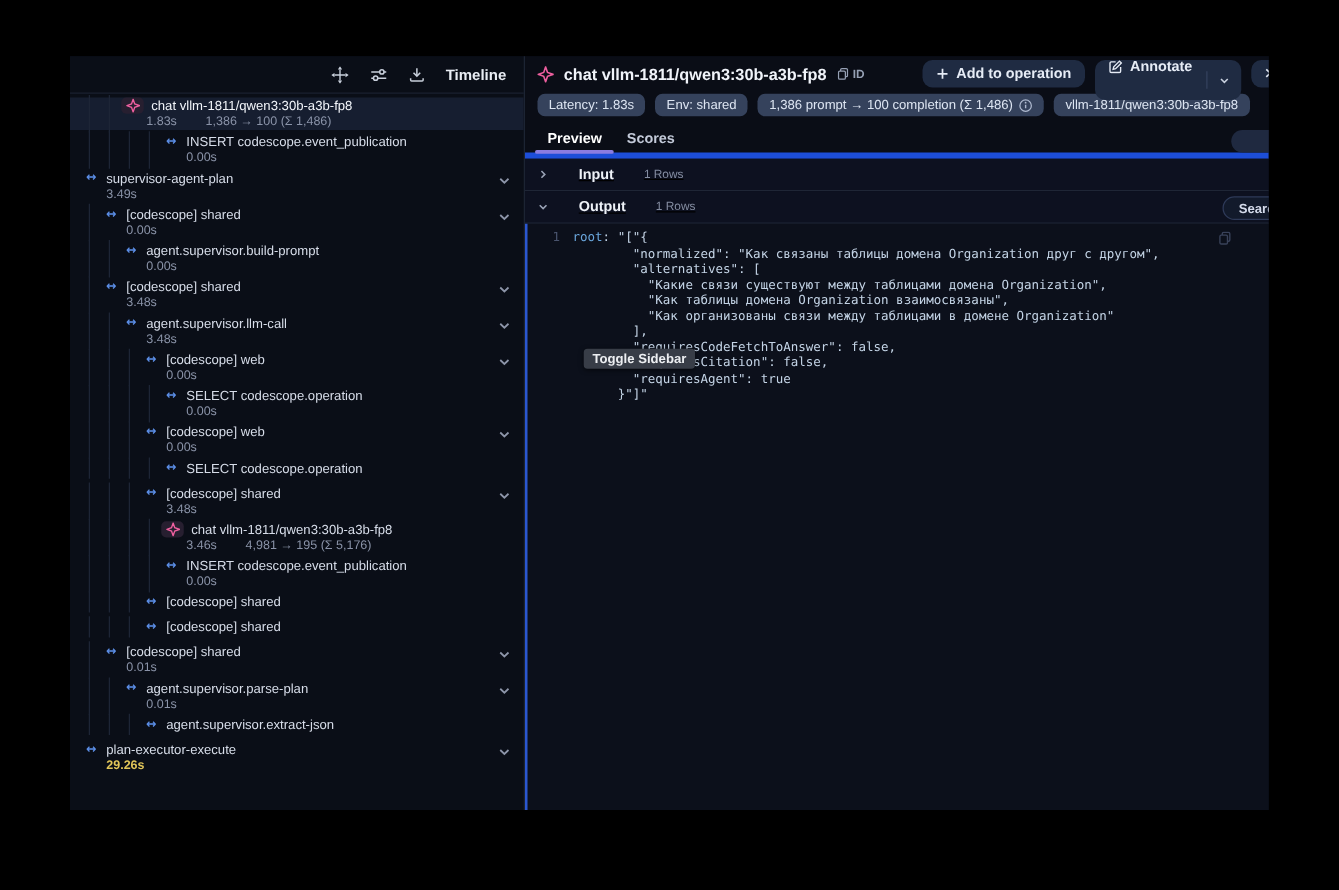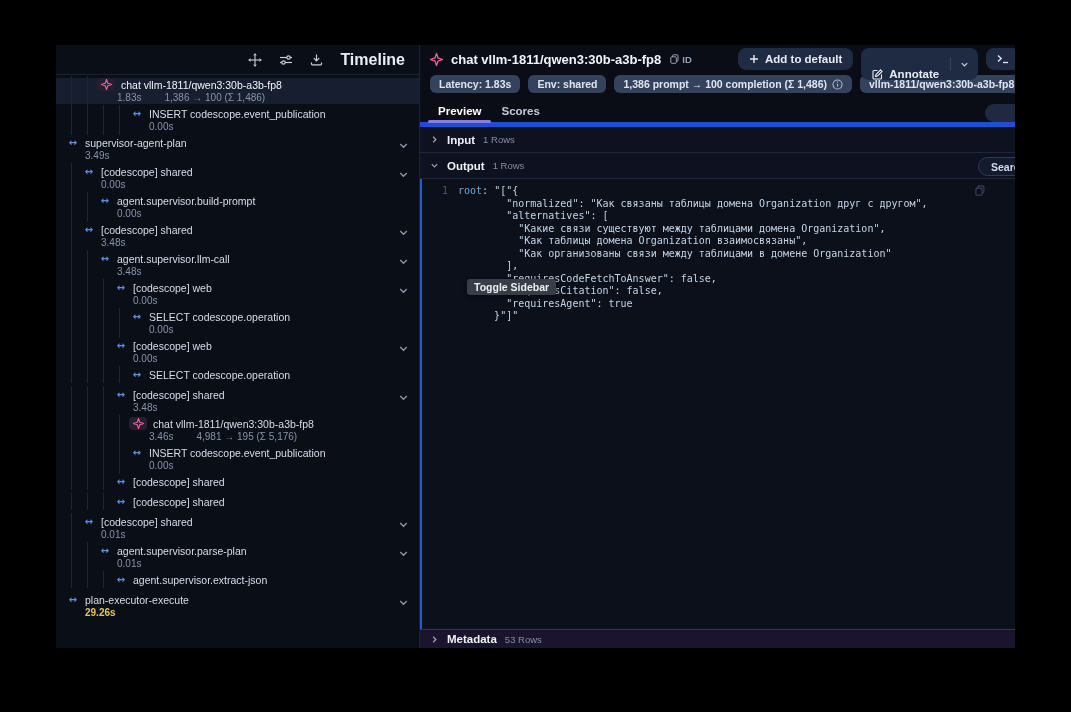--- a/index.html
+++ b/index.html
@@ -8,21 +8,21 @@
   .app { position:absolute; left:56px; top:45px; width:959px; height:603px;
     display:flex; background:#0a0e17; }
 
   
   .left-panel { width:364px; flex:none; display:flex; flex-direction:column;
     background:#0a0e17; border-right:1px solid #1c2433; }
   .left-toolbar { height:30px; flex:none; display:flex; align-items:center;
     justify-content:flex-end; gap:17px; padding-right:14px;
     border-bottom:1px solid #1a2130; }
   .tb-icon { color:#c9d0dc; display:flex; align-items:center; cursor:pointer; }
-  .tb-label { font-size:16px; font-weight:700; color:#e9edf4; cursor:pointer; }
+  .tb-label { font-size:12px; font-weight:700; color:#e9edf4; cursor:pointer; }
 
   .tree { flex:1; overflow:hidden; position:relative; padding-top:3px; }
   .node { position:relative; margin-bottom:3px; }
   .node.single { margin-bottom:7px; }
   .node.selected { background:#161e30; }
   .tline { position:relative; height:13px; display:flex; align-items:center; }
   .guide { position:absolute; top:-2px; bottom:-2px; width:1px; background:#1d2536; }
   .nicon { width:16px; flex:none; display:flex; justify-content:center; align-items:center;
     font-family:"DejaVu Sans", sans-serif; font-size:10px; font-weight:700; color:#5c8fe8; }
   .sparkle-badge { width:18px; height:13px; border-radius:4px; background:#271f30;
@@ -40,43 +40,43 @@
   .r-header { height:28px; flex:none; display:flex; align-items:center;
     padding-left:10px; position:relative; }
   .r-title { font-size:13px; font-weight:700; color:#f1f4fa; margin-left:8px; white-space:nowrap;}
   .id-chip { margin-left:9px; color:#96a0b4; font-size:9.5px; font-weight:700;
     display:flex; align-items:center; gap:3px; cursor:pointer; }
   .actions { position:absolute; left:318px; top:3px; display:flex; gap:8px; }
   .btn { background:#1f2b42; border-radius:8px; height:22px; display:flex; align-items:center;
     gap:6px; padding:0 11px; font-size:11.5px; font-weight:600; color:#e6ecf6;
     white-space:nowrap; cursor:pointer; flex:none; }
   .btn-group { display:flex; background:#1f2b42; border-radius:8px; align-items:center; flex:none;}
-  .btn-group .gbtn { height:32px; display:flex; align-items:flex-end; gap:6px; padding:0 11px;
+  .btn-group .gbtn { height:32px; display:flex; align-items:flex-start; gap:6px; padding:0 11px;
     font-size:11.5px; font-weight:600; color:#e6ecf6; cursor:pointer; }
   .btn-group .gdiv { width:1px; height:14px; background:#35425e; }
   .btn-group .gchev { padding:0 9px; display:flex; align-items:center; cursor:pointer; }
 
   .timestamp { padding:3px 0 4px 12px; font-size:11.5px; font-weight:500; color:#e0e6f0; }
   .badges { display:flex; gap:8px; padding:2px 0 7px 10px; white-space:nowrap; overflow:hidden; }
-  .badge { background:#35425c; color:#dde5f2; font-size:10.5px; font-weight:700;
+  .badge { background:#35425c; color:#dde5f2; font-size:10.5px; font-weight:400;
     border-radius:6px; padding:3px 9px; display:flex; align-items:center; gap:5px; flex:none; }
 
   .tabs { display:flex; border-bottom:5px solid #1d4ed8; padding-left:8px; position:relative;
     height:27px; flex:none; }
   .tab { padding:0 10px; font-size:11.5px; font-weight:600; color:#c3cad9;
     display:flex; align-items:center; position:relative; cursor:pointer; }
   .tab.active { color:#ffffff; }
   .tab.active::after { content:""; position:absolute; left:0; right:0; bottom:-1px;
     height:3px; background:#8b7ce0; border-radius:2px; }
   .tabs-cut { position:absolute; right:-20px; top:4px; width:50px; height:18px;
     background:#1f2940; border-radius:9px; }
 
-  .section-row { height:26px; flex:none; display:flex; align-items:center; gap:8px;
+  .section-row { height:26px; flex:none; display:flex; align-items:center; gap:24px;
     padding-left:10px; border-bottom:1px solid #1f2636; background:#0d1120;
-    position:relative; cursor:pointer; }
+    position:relative; cursor:pointer;text-decoration:underline; }
   .section-label { font-size:11.5px; font-weight:700; color:#eef2f8; }
   .section-rows { font-size:9.5px; color:#848da1; }
   .search-btn { position:absolute; left:558px; top:4px; height:19px; width:70px;
     border:1px solid #2e3a58; border-radius:10px; padding:0 12px; font-size:10.5px;
     font-weight:600; color:#d3daea; display:flex; align-items:center; background:#121a2b; }
 
   .code-area { flex:1; background:#0c101b; border-left:2px solid #2b57d0; position:relative;
     font-family:"DejaVu Sans Mono", monospace; font-size:10px; line-height:12.5px;
     color:#c4d4e6; overflow:hidden; padding-top:6px; }
   .gutter { position:absolute; left:0; top:6px; width:26px; text-align:right; color:#4a546e; }
@@ -400,21 +400,21 @@
             <rect x="2.5" y="0.8" width="5.5" height="6.5" rx="1" fill="none" stroke="#96a0b4" stroke-width="1"></rect>
             <rect x="0.8" y="2.8" width="5.5" height="6.5" rx="1" fill="#0a0d16" stroke="#96a0b4" stroke-width="1"></rect>
           </svg>
         <span>ID</span>
       </span>
       <div class="actions">
         <div class="btn">
           <svg width="10" height="10" viewBox="0 0 10 10">
               <path d="M5 1v8M1 5h8" stroke="#e6ecf6" stroke-width="1.4"></path>
             </svg>
-          <span>Add to default</span>
+          <span>Add to operation</span>
         </div>
         <div class="btn-group">
           <div class="gbtn">
             <svg width="11" height="11" viewBox="0 0 11 11" fill="none" stroke="#e6ecf6" stroke-width="1.1">
                 <path d="M5.5 1.5H2a1 1 0 0 0-1 1V9a1 1 0 0 0 1 1h6.5a1 1 0 0 0 1-1V5.5"></path>
                 <path d="M8.6 0.9l1.5 1.5-4.6 4.6-2 .5.5-2z"></path>
               </svg>
             <span>Annotate</span>
           </div>
           <div class="gdiv"></div>
@@ -482,23 +482,16 @@
       <div class="gutter">1</div>
       <div class="code-lines" id="code"><div><span class="ckey">root</span>: "["{</div><div>        "normalized": "Как связаны таблицы домена Organization друг с другом",</div><div>        "alternatives": [</div><div>          "Какие связи существуют между таблицами домена Organization",</div><div>          "Как таблицы домена Organization взаимосвязаны",</div><div>          "Как организованы связи между таблицами в домене Organization"</div><div>        ],</div><div>        "requiresCodeFetchToAnswer": false,</div><div>        "requiresCitation": false,</div><div>        "requiresAgent": true</div><div>      }"]"</div></div>
       <span class="copy-code">
         <svg width="10" height="11" viewBox="0 0 9 10">
             <rect x="2.5" y="0.8" width="5.5" height="6.5" rx="1" fill="none" stroke="#39425a" stroke-width="1"></rect>
             <rect x="0.8" y="2.8" width="5.5" height="6.5" rx="1" fill="#0c101b" stroke="#39425a" stroke-width="1"></rect>
           </svg>
       </span>
     </div>
 
-    <div class="metadata-bar">
-      <svg width="9" height="9" viewBox="0 0 10 10">
-          <path d="M3.5 2 L6.5 5 L3.5 8" stroke="#9aa3b6" fill="none" stroke-width="1.4"></path>
-        </svg>
-      <span class="section-label">Metadata</span>
-      <span class="section-rows">53 Rows</span>
-    </div>
   </div>
 </div>
 
 <div class="tooltip">Toggle Sidebar</div>
 
 </body></html>

